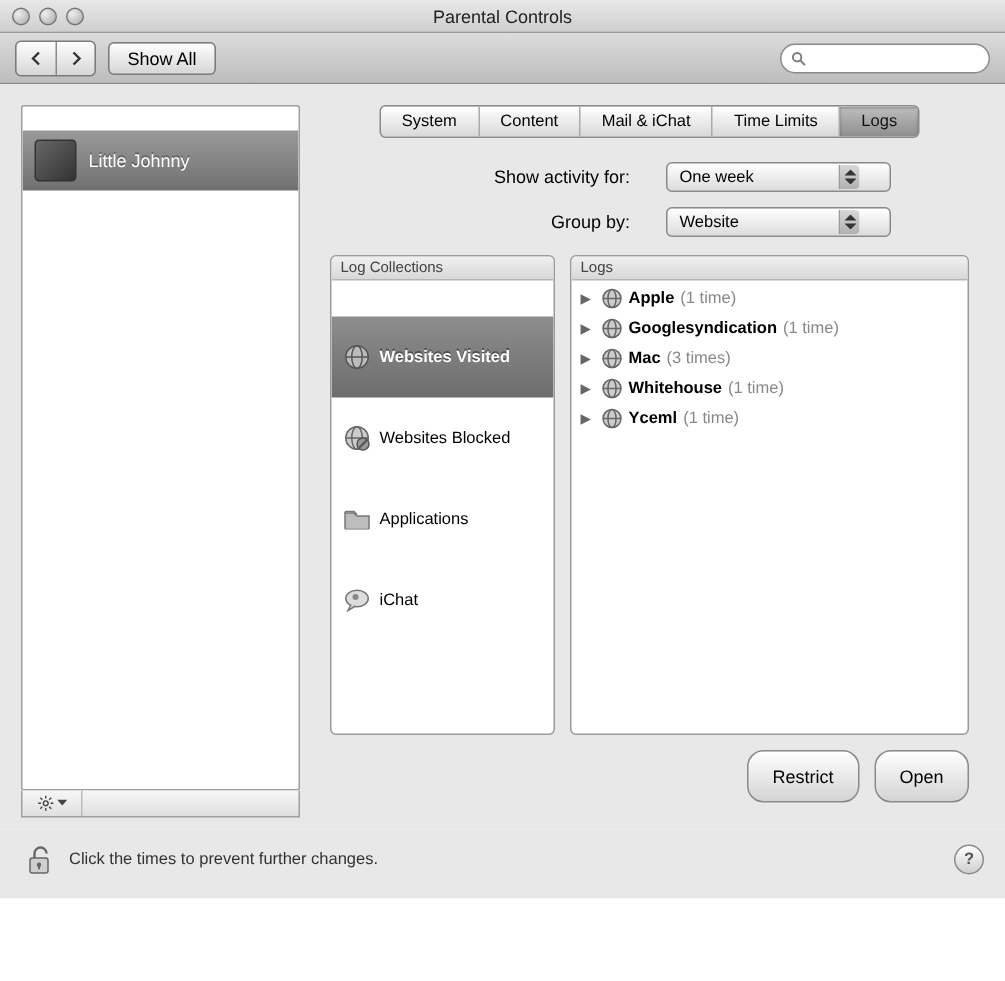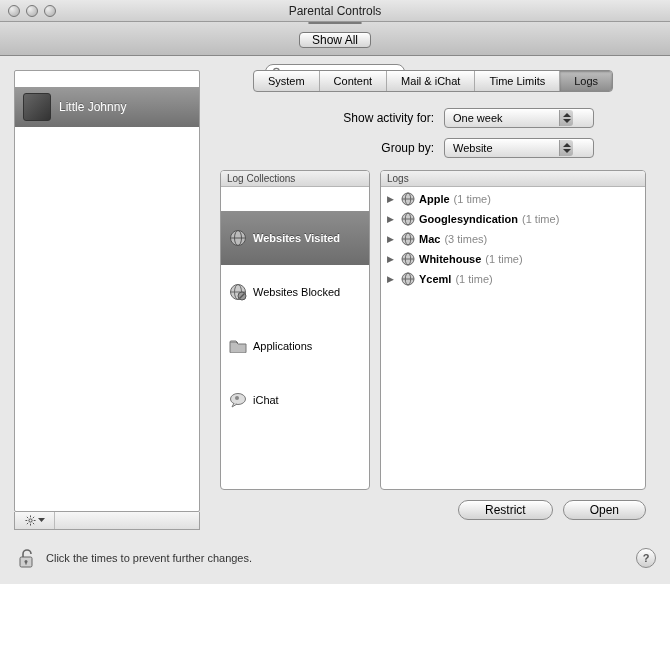--- a/index.html
+++ b/index.html
@@ -30,21 +30,20 @@
     position: absolute; left: 0; right: 0; text-align: center;
     font-size: 12px; color: #222; pointer-events: none;
   }
   
   .toolbar {
     height: 34px;
     background: linear-gradient(#dcdcdc, #bdbdbd);
     border-bottom: 1px solid #888;
     display: flex; align-items: center; gap: 8px;
     padding: 0 10px;
-    flex-direction: column;
   }
   .seg {
     display: inline-flex;
     border: 1px solid #7a7a7a;
     border-radius: 4px;
     overflow: hidden;
     background: linear-gradient(#fefefe, #d6d6d6);
     box-shadow: 0 1px 0 rgba(255,255,255,.6) inset;
   }
   .seg button {
@@ -129,21 +128,21 @@
     box-shadow: inset 0 1px 2px rgba(0,0,0,.3);
   }
   .panel {
     flex: 1;
     background: #e8e8e8;
     border-radius: 6px;
     padding: 14px 10px 10px 10px;
     display: flex; flex-direction: column;
   }
   .form-rows { display: flex; flex-direction: column; gap: 10px; margin-bottom: 12px; }
-  .form-row { display: flex; align-items: center; gap: 10px; justify-content: flex-end; padding-right: 52px; }
+  .form-row { display: flex; align-items: center; gap: 24px; justify-content: flex-end; padding-right: 52px; }
   .form-row label { font-size: 12px; }
   .popup {
     display: inline-flex; align-items: center; justify-content: space-between;
     border: 1px solid #8a8a8a; border-radius: 4px;
     background: linear-gradient(#fff,#dcdcdc);
     height: 20px; width: 150px; padding: 0 20px 0 8px; font-size: 11px;
     box-shadow: 0 1px 0 rgba(255,255,255,.6) inset;
   }
   .popup .arrows {
     width: 14px; height: 16px;
@@ -184,21 +183,21 @@
     display: flex; align-items: center; gap: 4px;
     padding: 3px 6px; font-size: 11px;
   }
   .log-item .disc { color: #666; font-size: 9px; width: 10px; }
   .log-item .globe { width: 14px; height: 14px; flex:none; }
   .log-item .count { color: #888; }
   .buttons-row { display: flex; justify-content: flex-end; gap: 10px; margin-top: 10px; }
   .aqua-btn {
     border: 1px solid #8a8a8a; border-radius: 11px;
     background: linear-gradient(#fff,#d4d4d4);
-    height: 20px; padding: 0 26px; font-size: 12px;
+    height: 35px; padding: 0 16px; font-size: 12px;
     box-shadow: 0 1px 0 rgba(255,255,255,.6) inset;
   }
   
   .footer {
     display: flex; align-items: center; gap: 8px;
     padding: 8px 14px 14px 14px;
     background: #e8e8e8;
   }
   .help-btn {
     margin-left: auto;

